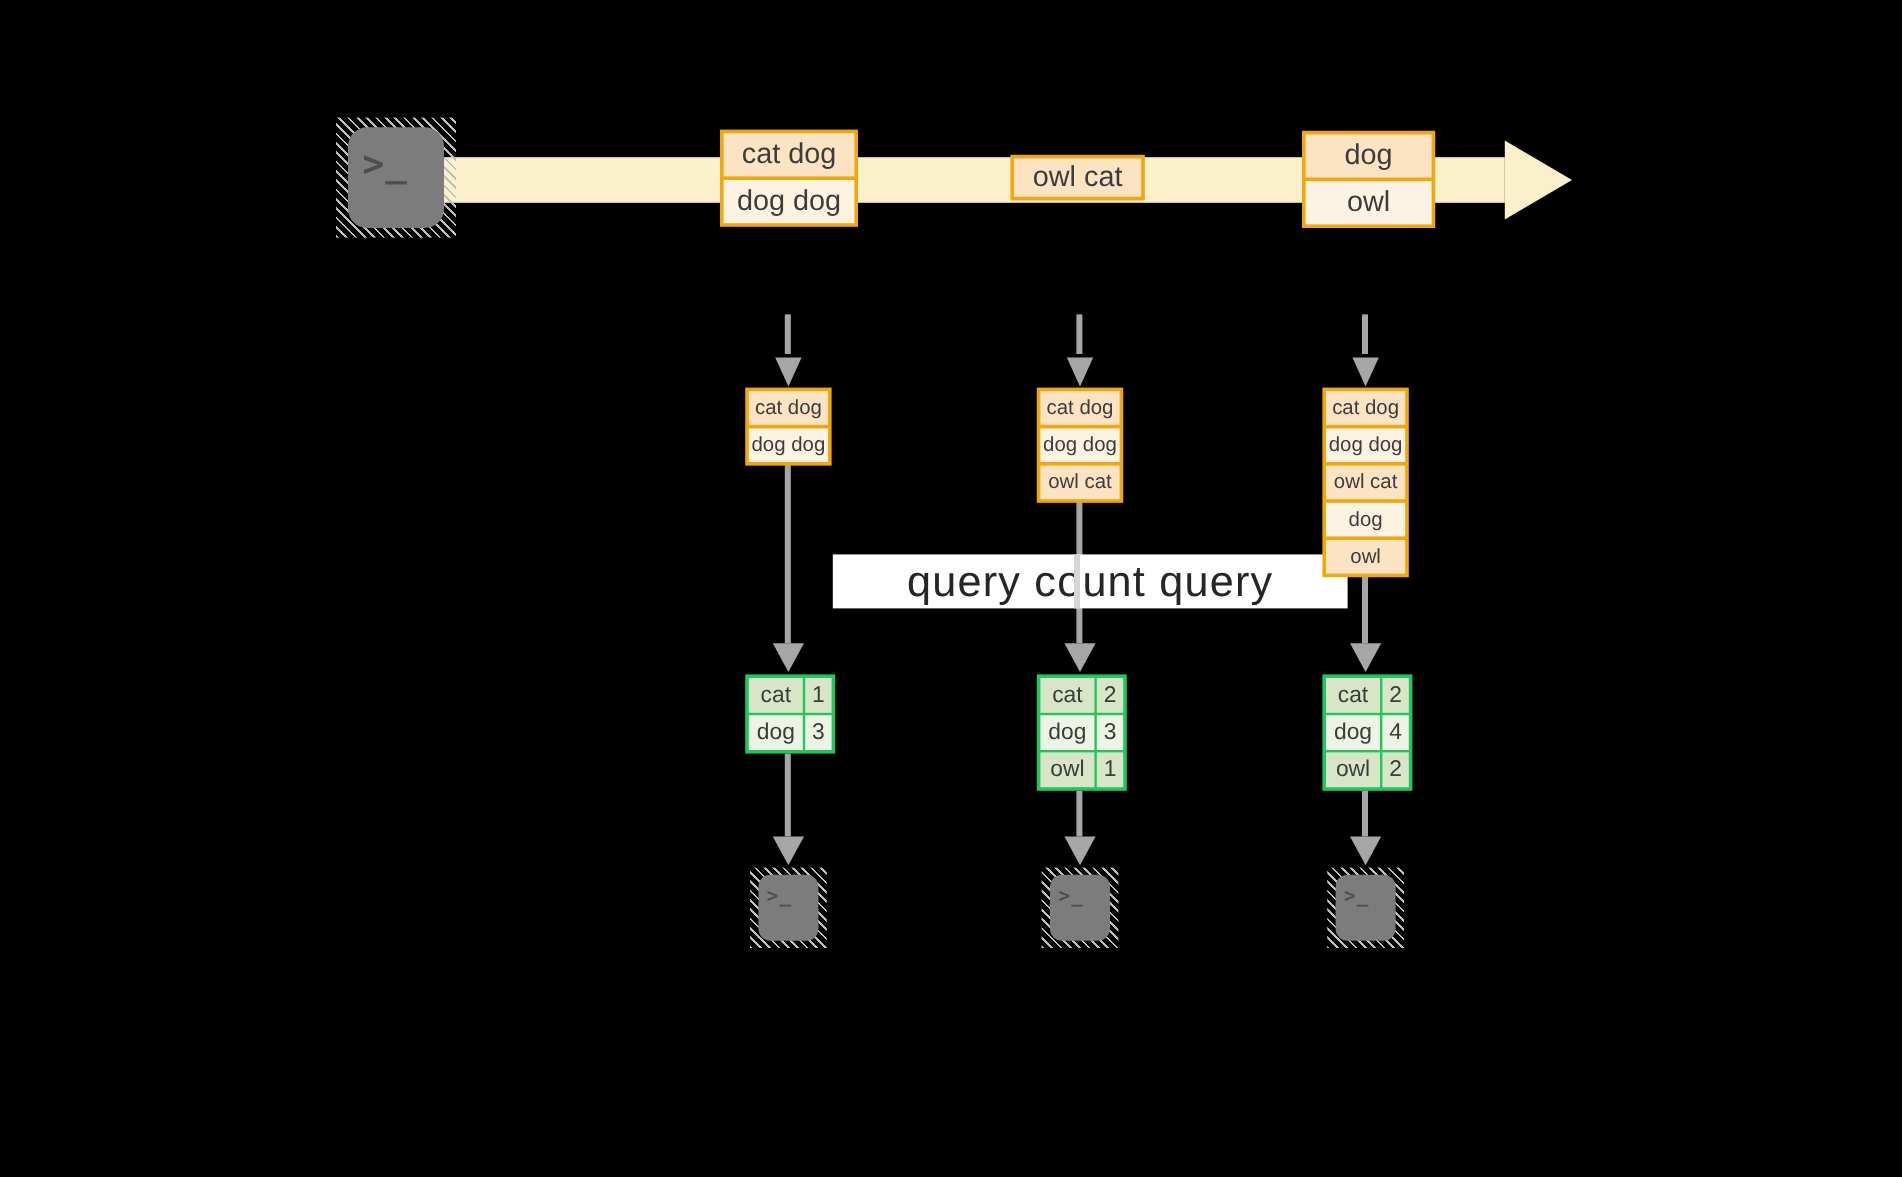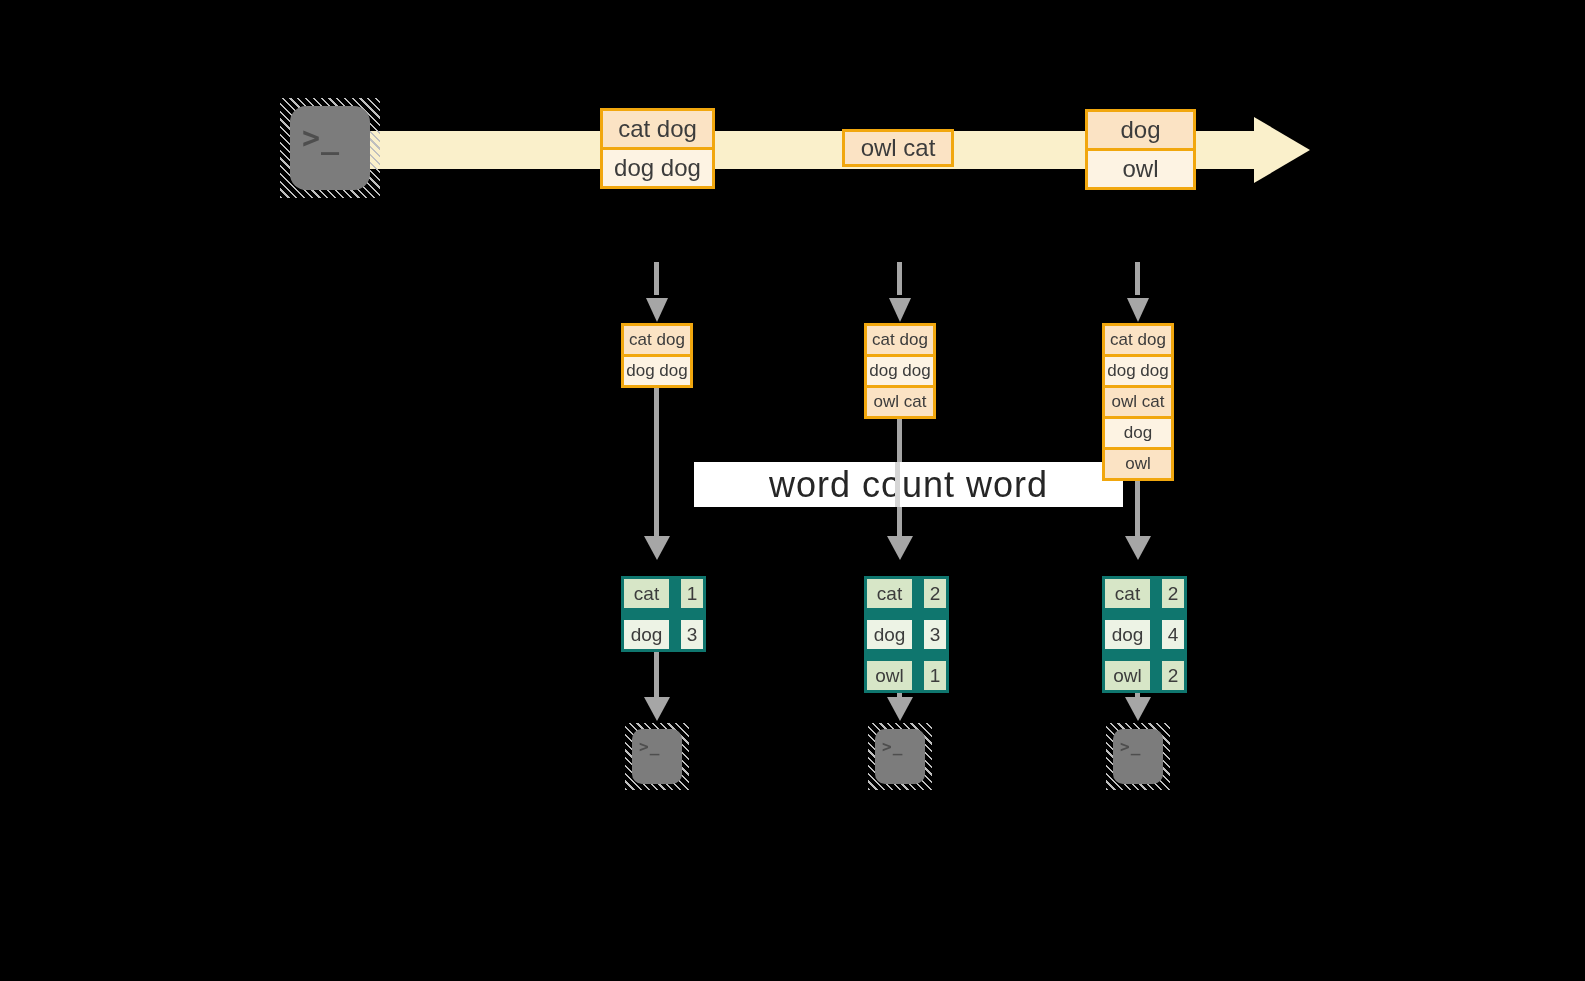--- a/index.html
+++ b/index.html
@@ -32,21 +32,21 @@
   .stack .row{background:#FBE3C4;height:28px;display:flex;align-items:center;justify-content:center;font-size:17px;}
   .stack .row.alt{background:#FDF3E3;}
 
   
   .vline{width:5px;background:#A6A6A6;}
   .dash{width:5px;background:#A6A6A6;}
   .arrow-down{width:0;height:0;border-left:13px solid transparent;border-right:13px solid transparent;border-top:24px solid #A6A6A6;}
   .darrow-head{width:0;height:0;border-left:11px solid transparent;border-right:11px solid transparent;border-top:24px solid #A6A6A6;}
 
   
-  .gtable{background:#0f766e;padding:3px;display:grid;grid-template-columns:45px 22px;gap:12px;box-sizing:border-box;z-index:2;margin-top:14px;}
+  .gtable{background:#22c55e;padding:3px;display:grid;grid-template-columns:45px 22px;gap:2px;box-sizing:border-box;z-index:2;}
   .gtable .cell{height:29px;display:flex;align-items:center;justify-content:center;font-size:19px;background:#D7E6C7;}
   .gtable .cell.alt{background:#EDF3E5;}
 
   
   .qband{background:#FFFFFF;z-index:1;display:flex;align-items:center;justify-content:center;}
   .qtext{font-size:36px;font-weight:300;color:#262626;letter-spacing:1px;}
   .qline{position:absolute;width:5px;top:0;bottom:0;background:#D6D6D6;}
 
   .z2{z-index:2;}
 </style>
@@ -85,21 +85,21 @@
 
   <div class="abs vline" style="left:654px;top:386px;height:150px;"></div>
   <div class="abs vline" style="left:897px;top:417px;height:119px;"></div>
   <div class="abs vline" style="left:1135px;top:479px;height:57px;"></div>
   <div class="abs arrow-down" style="left:644px;top:536px;"></div>
   <div class="abs arrow-down" style="left:887px;top:536px;"></div>
   <div class="abs arrow-down" style="left:1125px;top:536px;"></div>
 
   <div class="abs qband" style="left:694px;top:462px;width:429px;height:45px;">
     <div class="qline" style="left:201px;"></div>
-    <span class="qtext">word count word</span>
+    <span class="qtext">query count query</span>
   </div>
 
   <div class="abs stack" style="left:621px;top:323px;">
     <div class="row">cat dog</div>
     <div class="row alt">dog dog</div>
   </div>
   <div class="abs stack" style="left:864px;top:323px;">
     <div class="row">cat dog</div>
     <div class="row alt">dog dog</div>
     <div class="row">owl cat</div>

